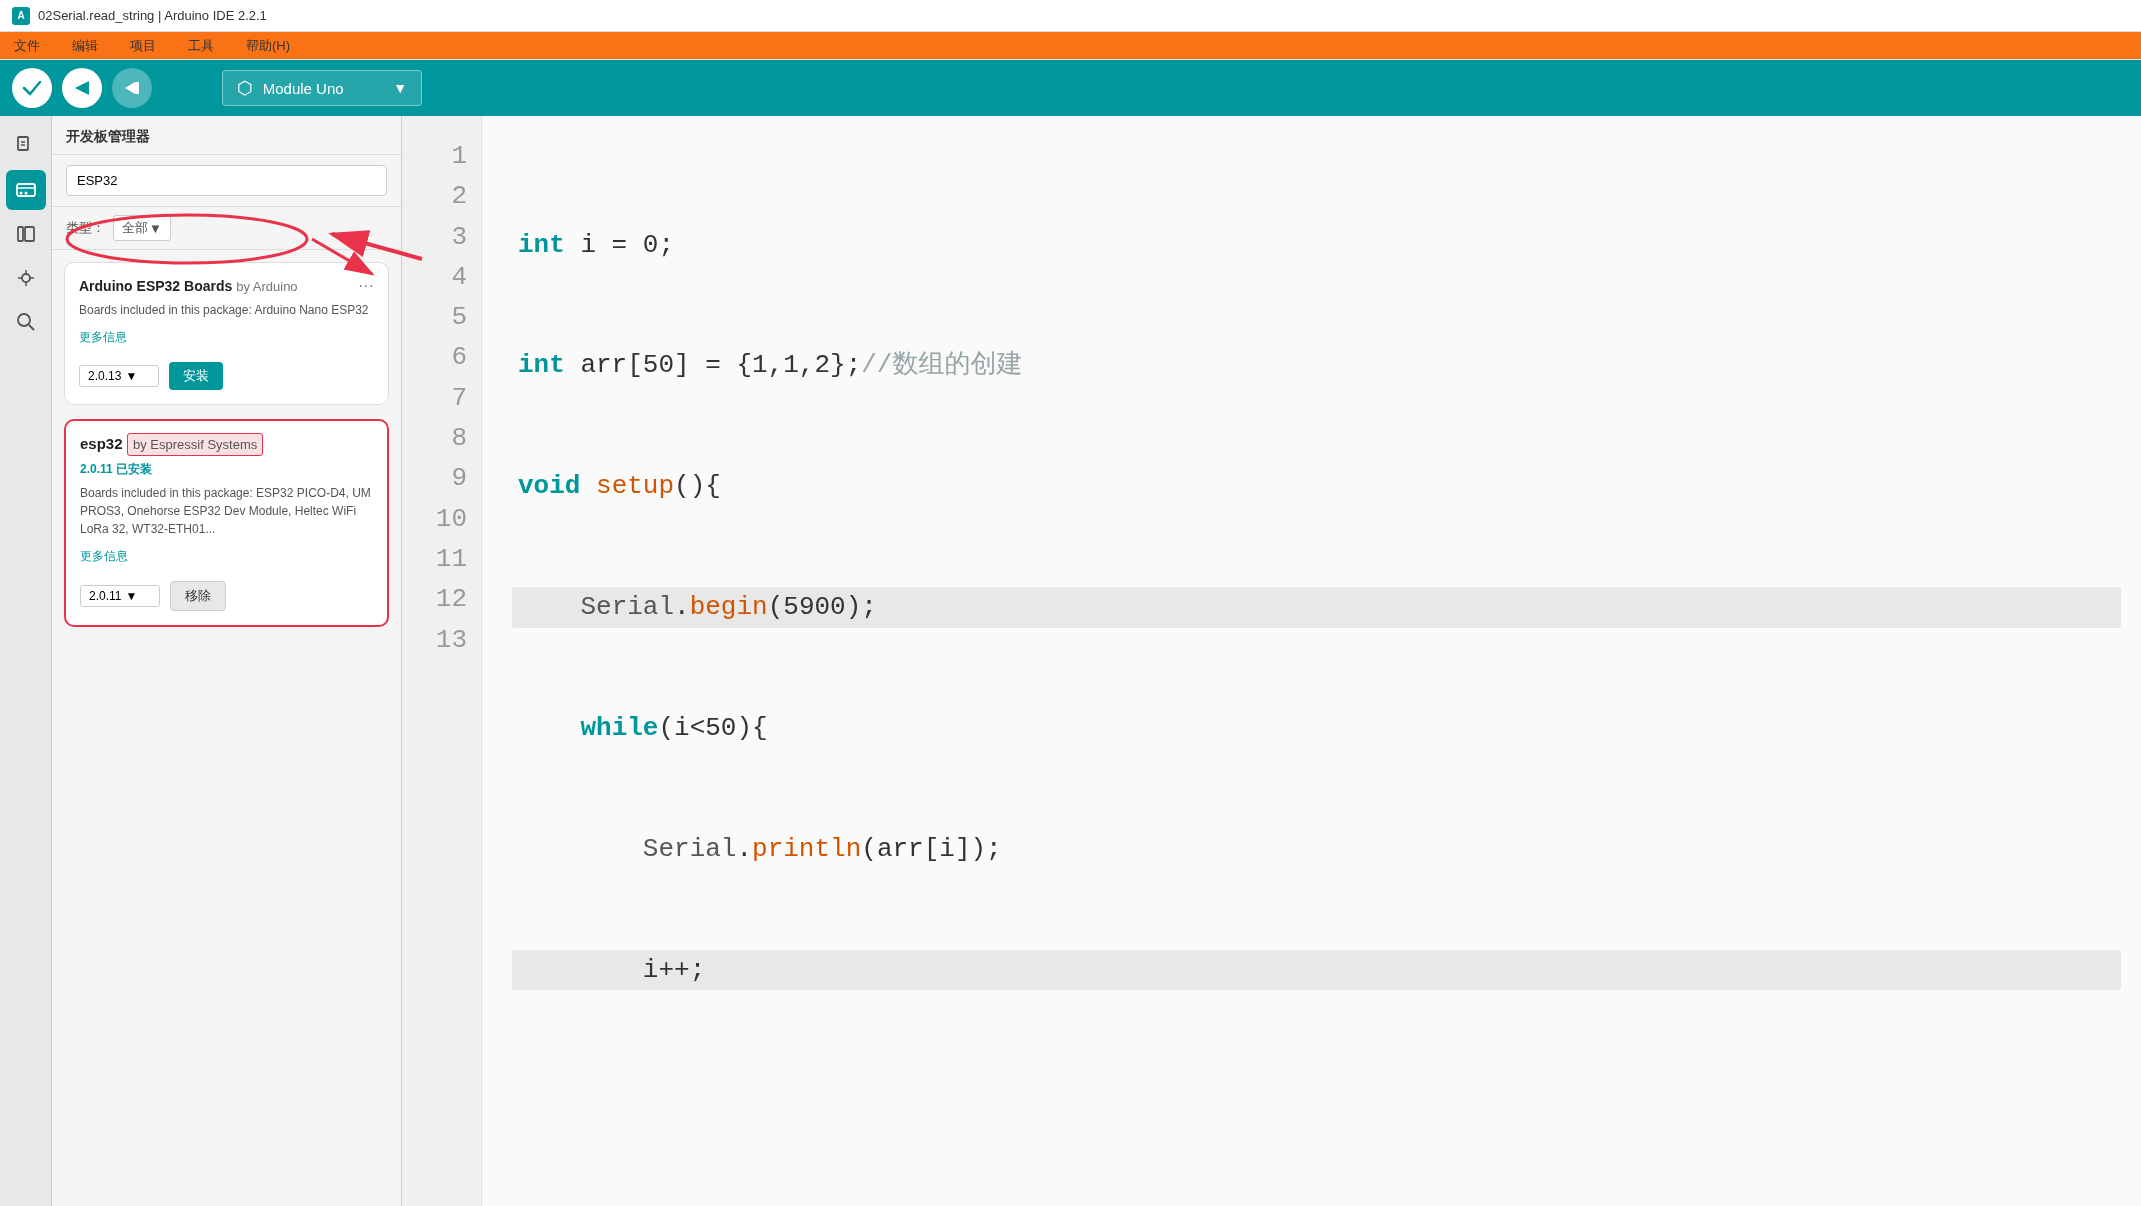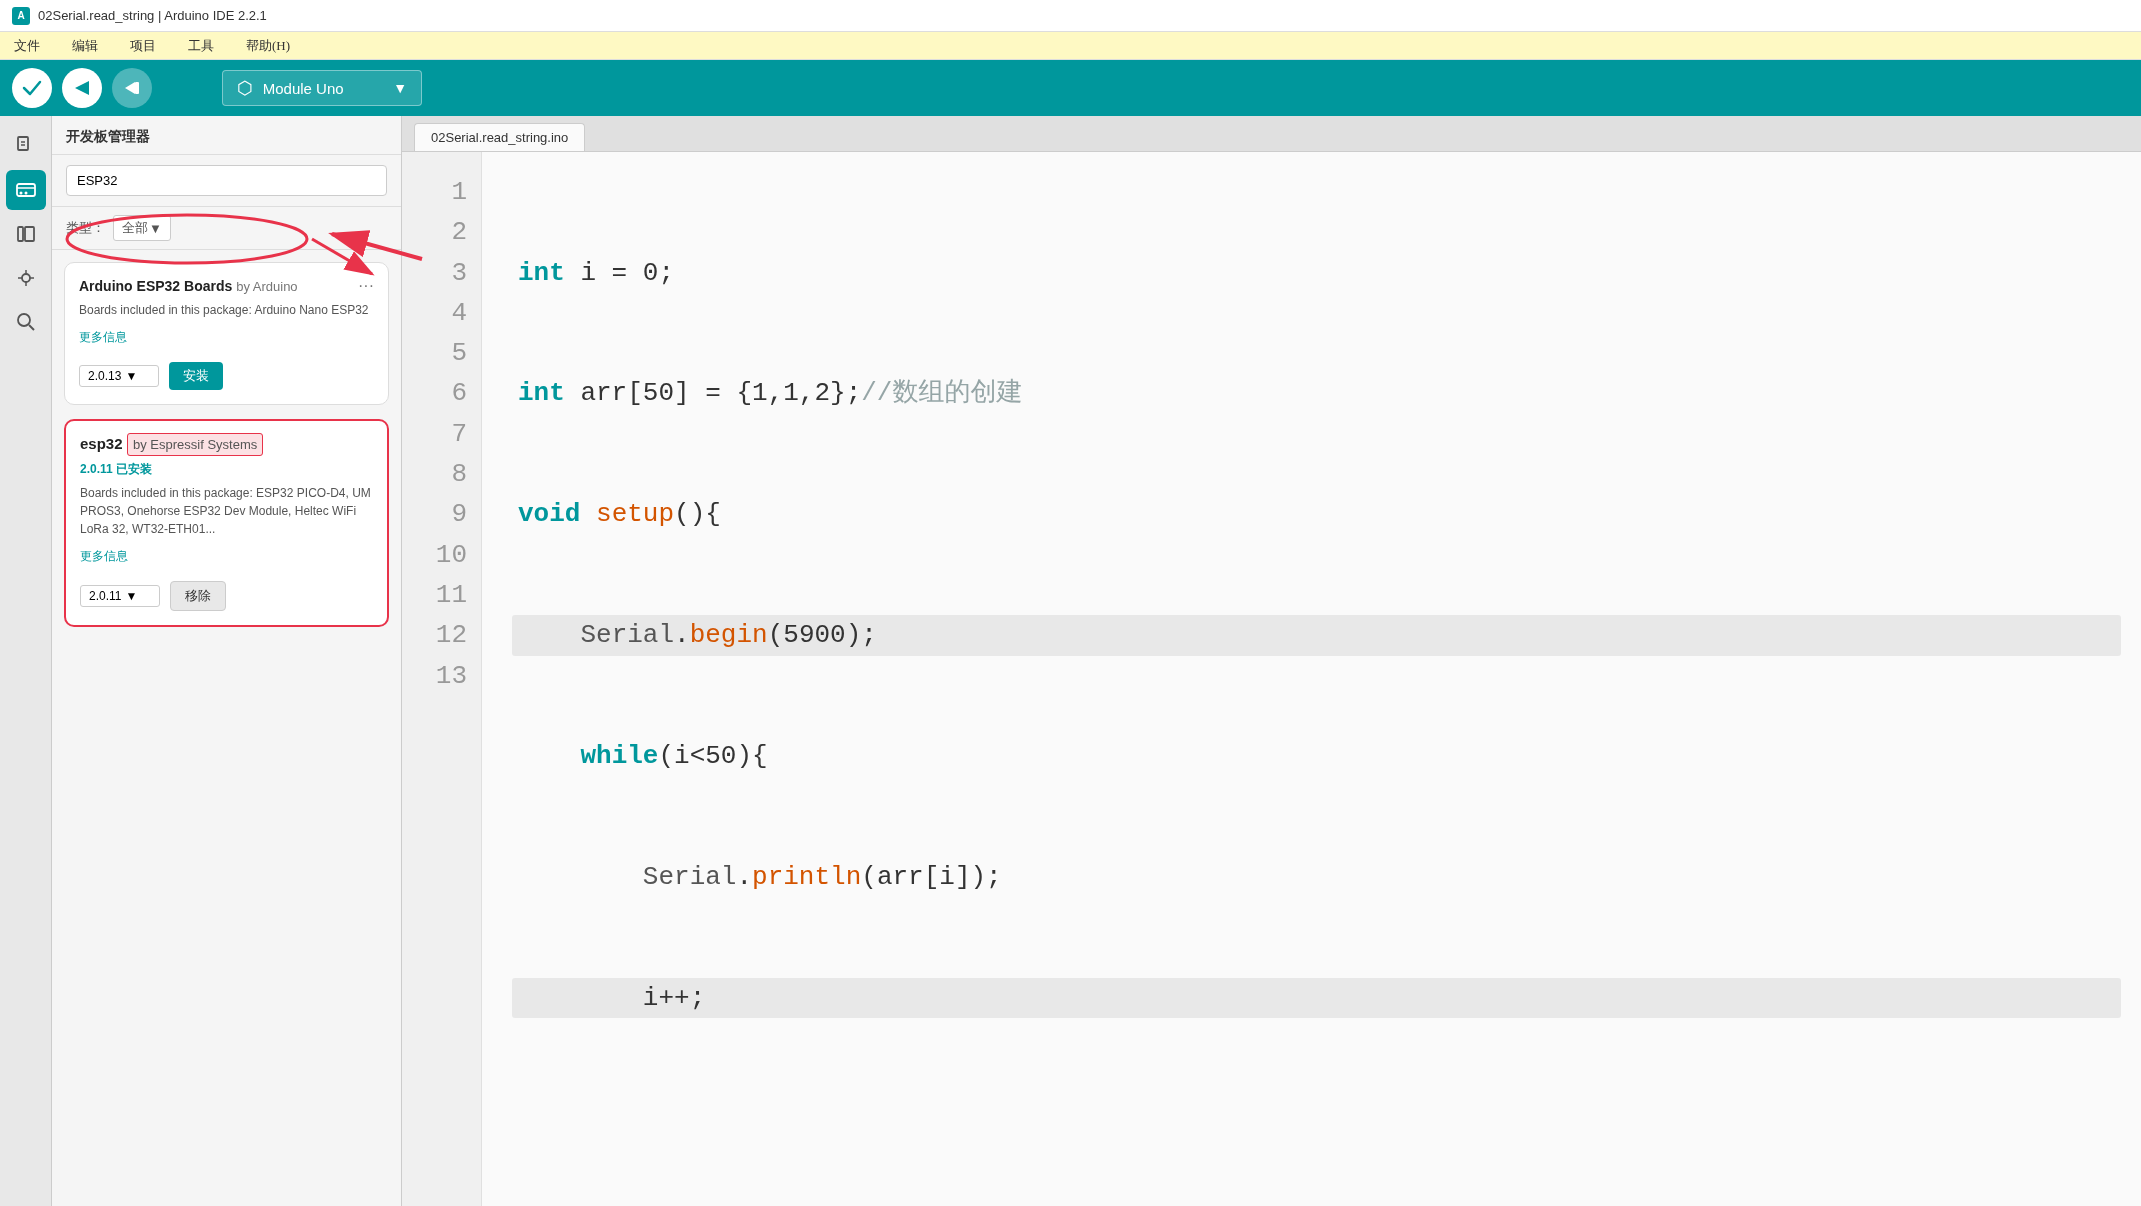--- a/index.html
+++ b/index.html
@@ -18,30 +18,29 @@
     }
     .title-bar-icon {
       width: 18px; height: 18px; margin-right: 8px;
       background: #00979c; border-radius: 3px;
       display: inline-flex; align-items: center; justify-content: center;
       color: white; font-size: 10px; font-weight: bold;
     }
 
     
     .menu-bar {
-      background: #fef9c3;
+      background: #f97316;
       height: 28px;
       display: flex;
       align-items: center;
       padding: 0 8px;
       font-size: 13px;
       color: #333;
       border-bottom: 1px solid #ddd;
       gap: 20px;
-      font-family: Liberation Serif, serif;
     }
     .menu-item {
       cursor: pointer;
       padding: 2px 6px;
     }
 
     
     .toolbar {
       background: #00979c;
       height: 56px;
@@ -296,20 +295,21 @@
       user-select: none;
       min-width: 80px;
       border-right: 1px solid #e0e0e0;
     }
 
     .code-content {
       flex: 1;
       padding: 20px 20px 20px 30px;
       overflow-x: auto;
       white-space: pre;
+      margin-top: 8px;
     }
 
     .code-line {
       display: flex;
       align-items: baseline;
       padding: 0 6px;
       line-height: 1.55;
     }
     .code-line.highlighted-line {
       background: #e8e8e8;
@@ -471,23 +471,20 @@
             <span>▼</span>
           </div>
           <button class="remove-btn">移除</button>
         </div>
       </div>
 
     </div>
   </div>
 
   <div class="editor-area">
-    <div class="editor-tab-bar">
-      <div class="editor-tab active">02Serial.read_string.ino</div>
-    </div>
     <div class="code-editor">
       <div class="line-numbers">
         <div>1</div>
         <div>2</div>
         <div>3</div>
         <div>4</div>
         <div>5</div>
         <div>6</div>
         <div>7</div>
         <div>8</div>

